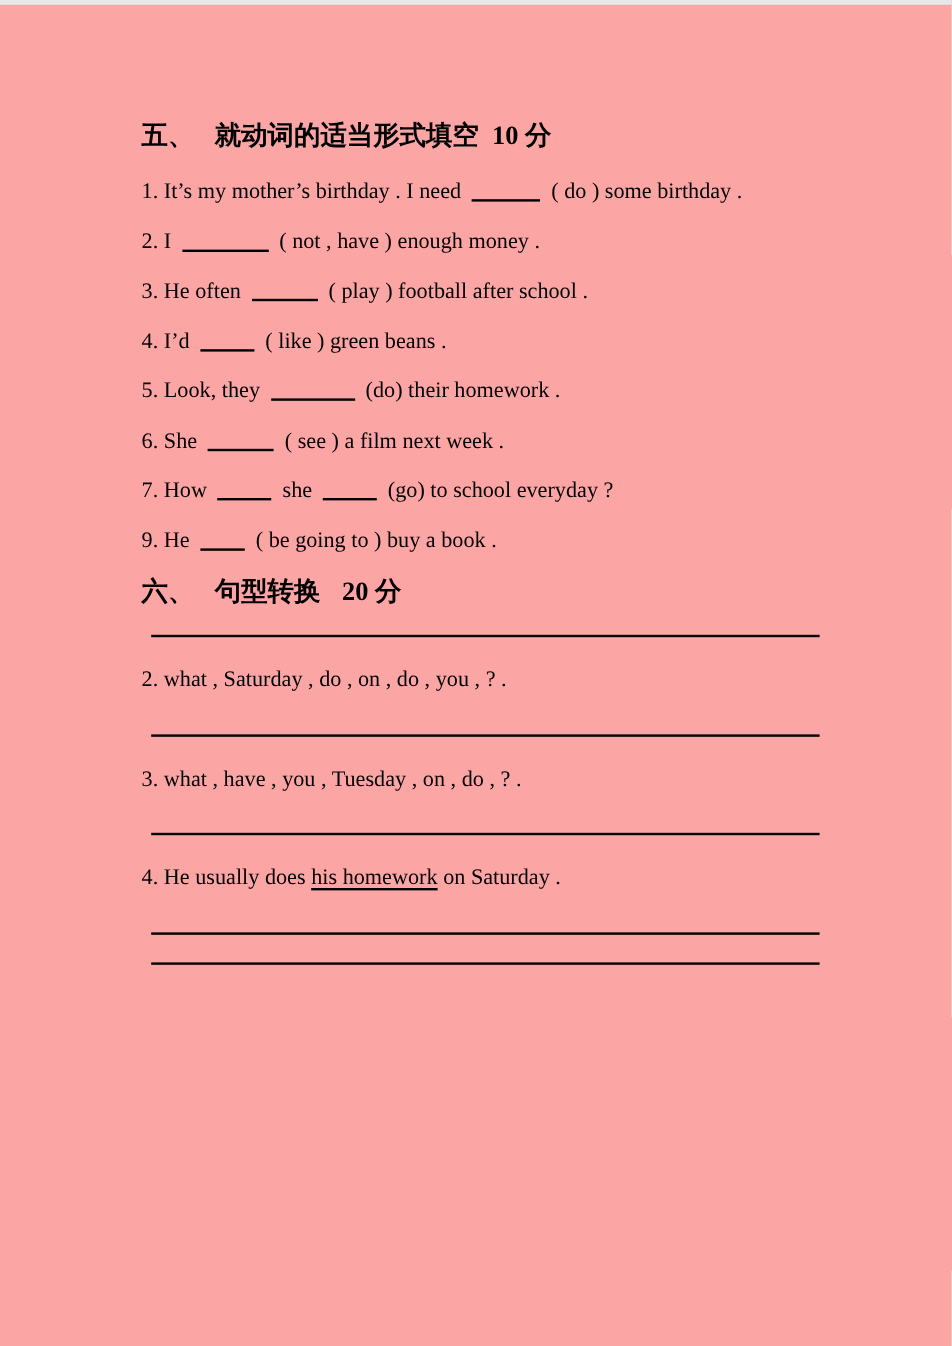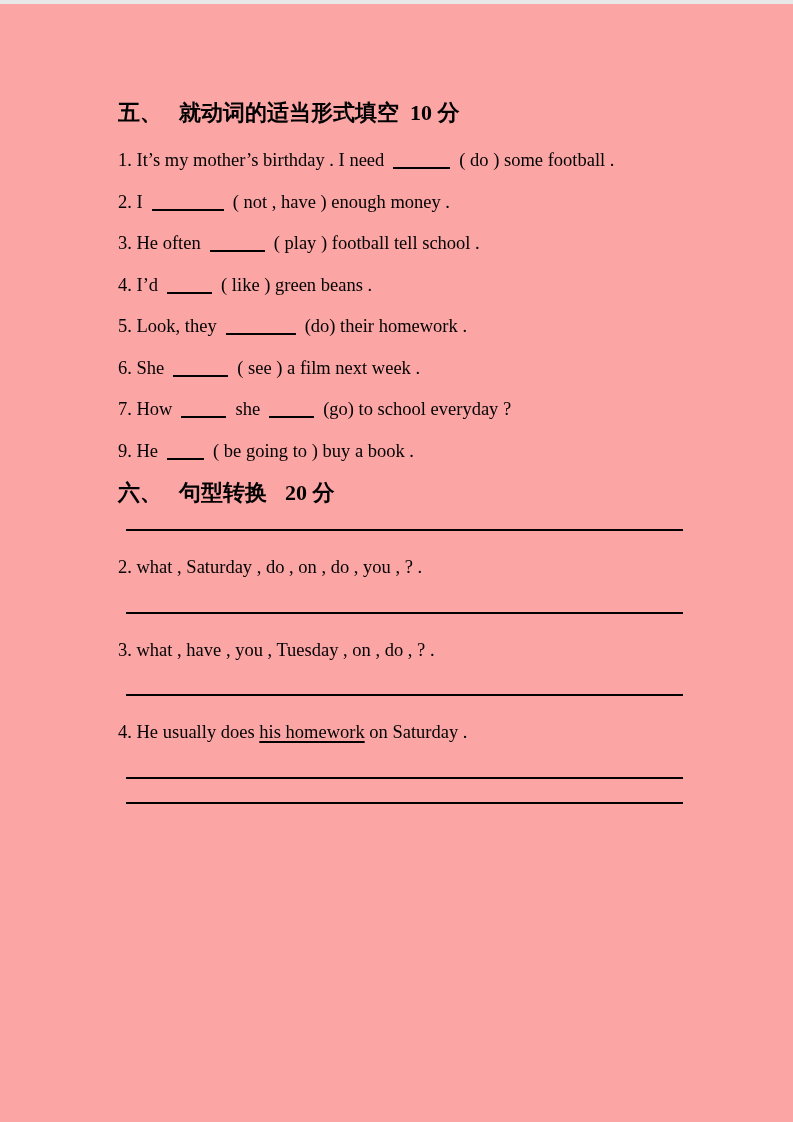--- a/index.html
+++ b/index.html
@@ -56,23 +56,23 @@
     margin: 23px 0 16px 8px;
   }
 </style>
 </head>
 <body>
 
 <div class="page">
   <div class="content" id="content">
       <div class="section sec-five">
         <h2 class="section-header"><span class="hdr-num">五、</span><span class="hdr-title">就动词的适当形式填空</span><span class="hdr-score">10 分</span></h2>
-        <p class="exercise-item"><span class="item-text">1. It’s my mother’s birthday . I need</span><span class="blank" style="width: 57px;"></span><span class="item-text">( do ) some football .</span></p>
+        <p class="exercise-item"><span class="item-text">1. It’s my mother’s birthday . I need</span><span class="blank" style="width: 57px;"></span><span class="item-text">( do ) some birthday .</span></p>
         <p class="exercise-item"><span class="item-text">2. I</span><span class="blank" style="width: 72px;"></span><span class="item-text">( not , have ) enough money .</span></p>
-        <p class="exercise-item"><span class="item-text">3. He often</span><span class="blank" style="width: 55px;"></span><span class="item-text">( play ) football tell school .</span></p>
+        <p class="exercise-item"><span class="item-text">3. He often</span><span class="blank" style="width: 55px;"></span><span class="item-text">( play ) football after school .</span></p>
         <p class="exercise-item"><span class="item-text">4. I’d</span><span class="blank" style="width: 45px;"></span><span class="item-text">( like ) green beans .</span></p>
         <p class="exercise-item"><span class="item-text">5. Look, they</span><span class="blank" style="width: 70px;"></span><span class="item-text">(do) their homework .</span></p>
         <p class="exercise-item"><span class="item-text">6. She</span><span class="blank" style="width: 55px;"></span><span class="item-text">( see ) a film next week .</span></p>
         <p class="exercise-item"><span class="item-text">7. How</span><span class="blank" style="width: 45px;"></span><span class="item-text">she</span><span class="blank" style="width: 45px;"></span><span class="item-text">(go) to school everyday ?</span></p>
         <p class="exercise-item"><span class="item-text">9. He</span><span class="blank" style="width: 37px;"></span><span class="item-text">( be going to ) buy a book .</span></p>
       </div>
       <div class="section sec-six">
         <h2 class="section-header"><span class="hdr-num">六、</span><span class="hdr-title">句型转换</span><span class="hdr-score">20 分</span></h2>
         <div class="answer-line"></div>
         <p class="exercise-item"><span class="item-text">2. what , Saturday , do , on , do , you , ? .</span></p>

